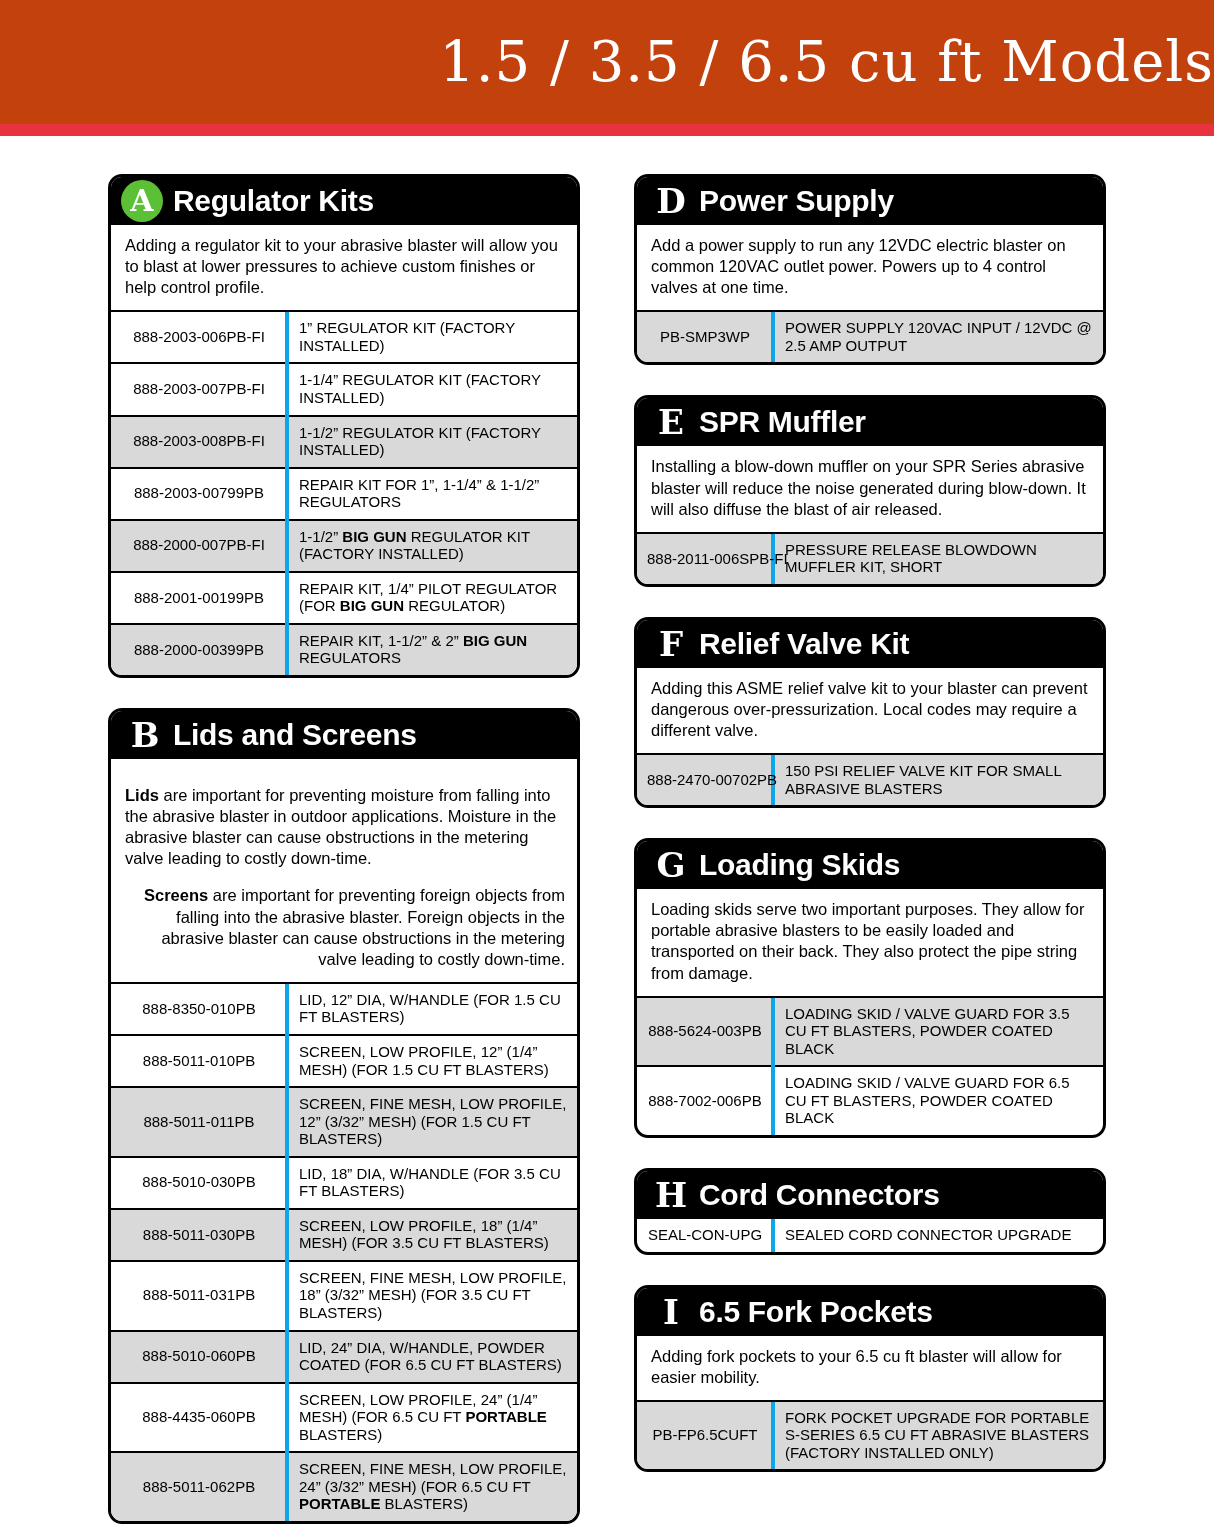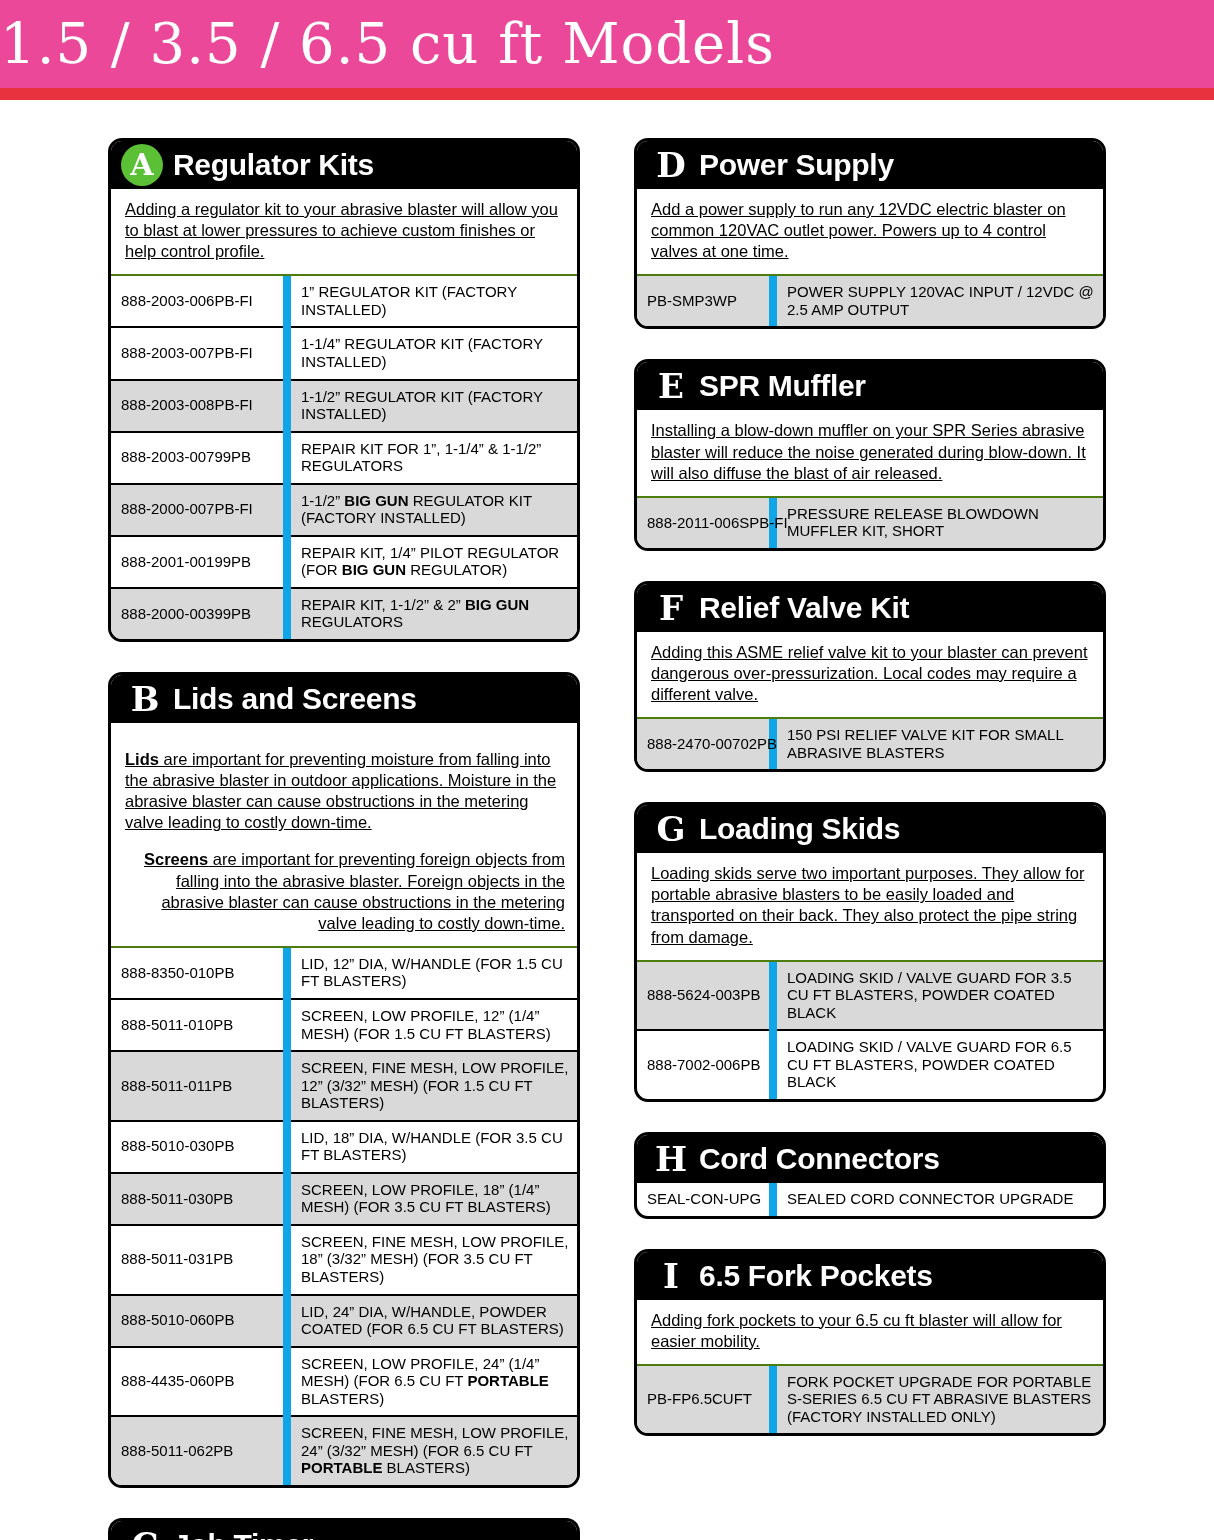--- a/index.html
+++ b/index.html
@@ -8,25 +8,25 @@
     width: 1214px;
     height: 1540px;
     background: #ffffff;
     font-family: "Liberation Sans", sans-serif;
     position: relative;
     overflow: hidden;
   }
 
   
   .header-band {
-    background: #ec4899;
-    height: 88px;
+    background: #c2410c;
+    height: 124px;
     display: flex;
     align-items: center;
-    justify-content: flex-start;
+    justify-content: flex-end;
   }
   .header-title {
     color: #ffffff;
     font-family: "DejaVu Serif", serif;
     font-size: 56px;
     letter-spacing: 1px;
     font-weight: normal;
     line-height: 1;
     text-align: center;
     white-space: nowrap;
@@ -102,45 +102,44 @@
     font-weight: bold;
     letter-spacing: -0.3px;
     padding-right: 62px;
     font-family: "Liberation Sans", sans-serif;
   }
   .sec-desc {
     padding: 10px 12px 12px 14px;
     font-size: 16.5px;
     line-height: 1.28;
     color: #000;
-    border-bottom: 2px solid #4d7c0f;
-    text-decoration: underline;
+    border-bottom: 2px solid #000000;
   }
   .sec-desc p { margin: 16px 0 12px 0; }
   .sec-desc p:last-child { margin-bottom: 0; text-align: right; }
 
   
   table.parts {
     width: 100%;
     border-collapse: collapse;
     table-layout: fixed;
   }
   table.parts td {
     border-top: 2px solid #000;
     padding: 7px 8px 8px 10px;
     vertical-align: middle;
     font-size: 15px;
     line-height: 1.17;
   }
   table.parts tr:first-child td { border-top: none; }
   td.code {
     width: 176px;
-    text-align: left;
+    text-align: center;
     font-size: 16px;
-    border-right: 8px solid #0ea5e9;
+    border-right: 4px solid #0ea5e9;
     white-space: nowrap;
   }
   .col-right td.code { width: 136px; margin-top: 26px; }
   tr.shade td { background: #d9d9d9; }
   b { font-weight: bold; }
 </style>
 </head>
 <body>
 
 <div class="header-band">

